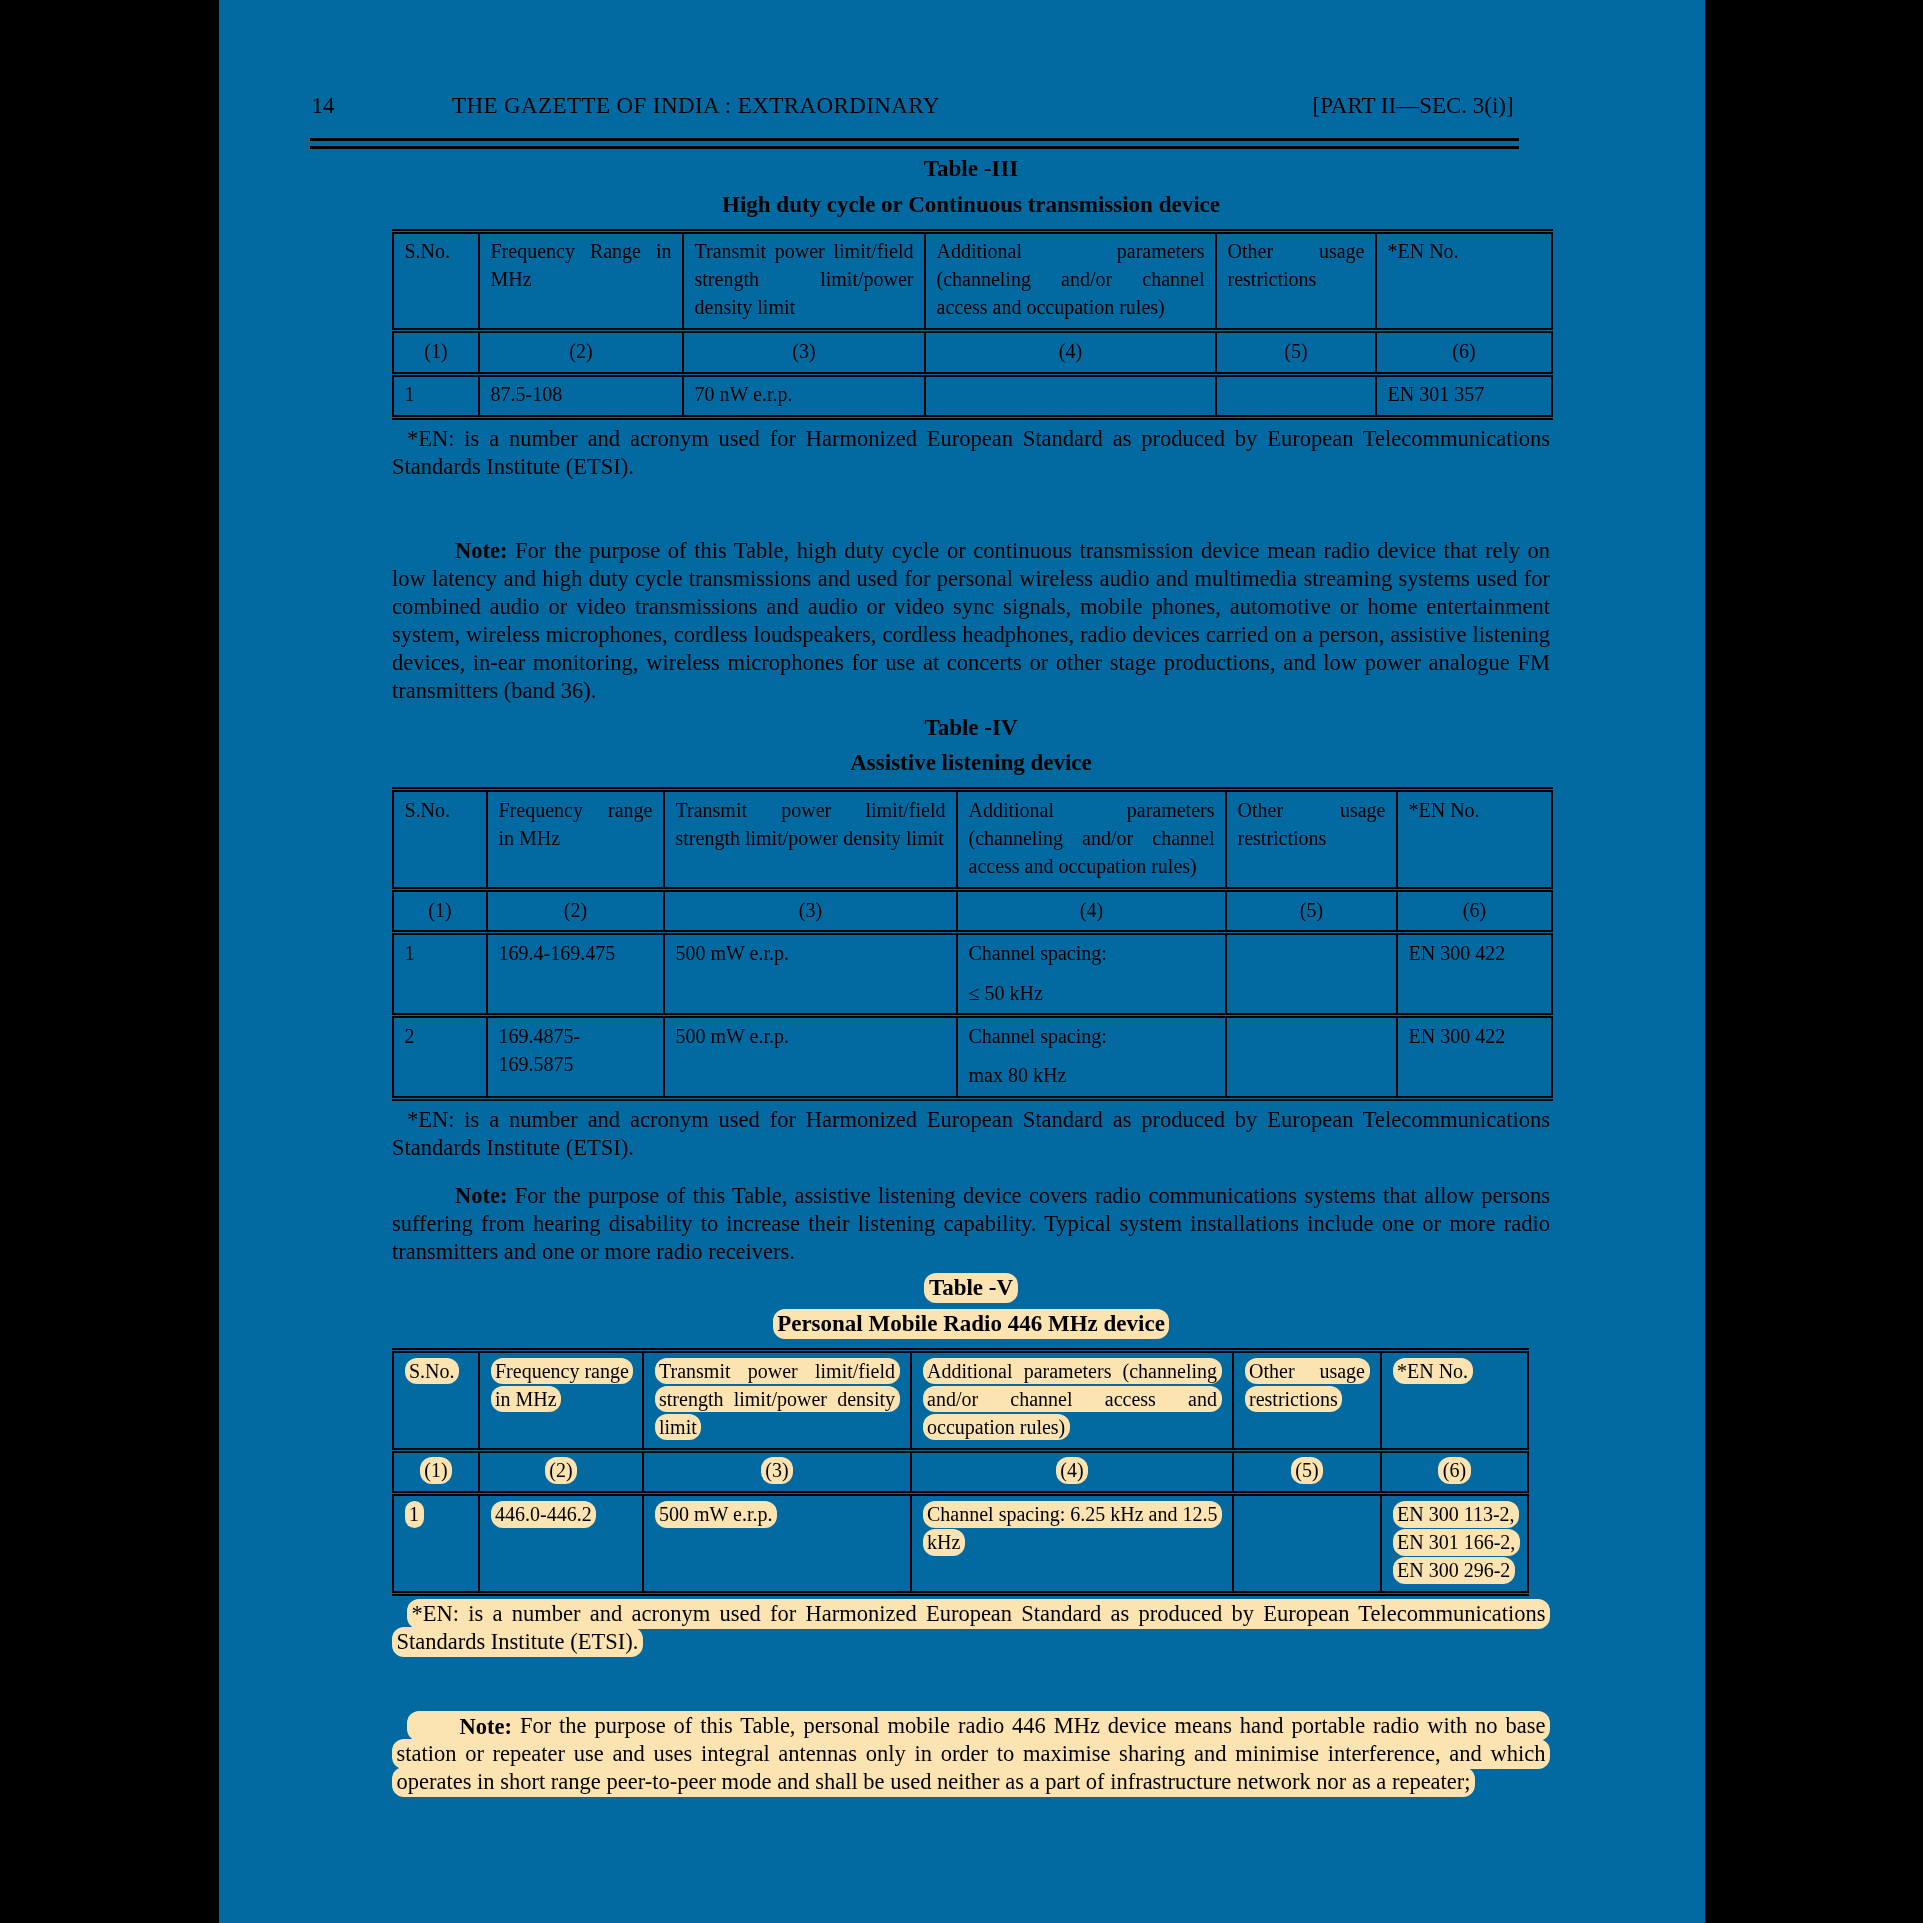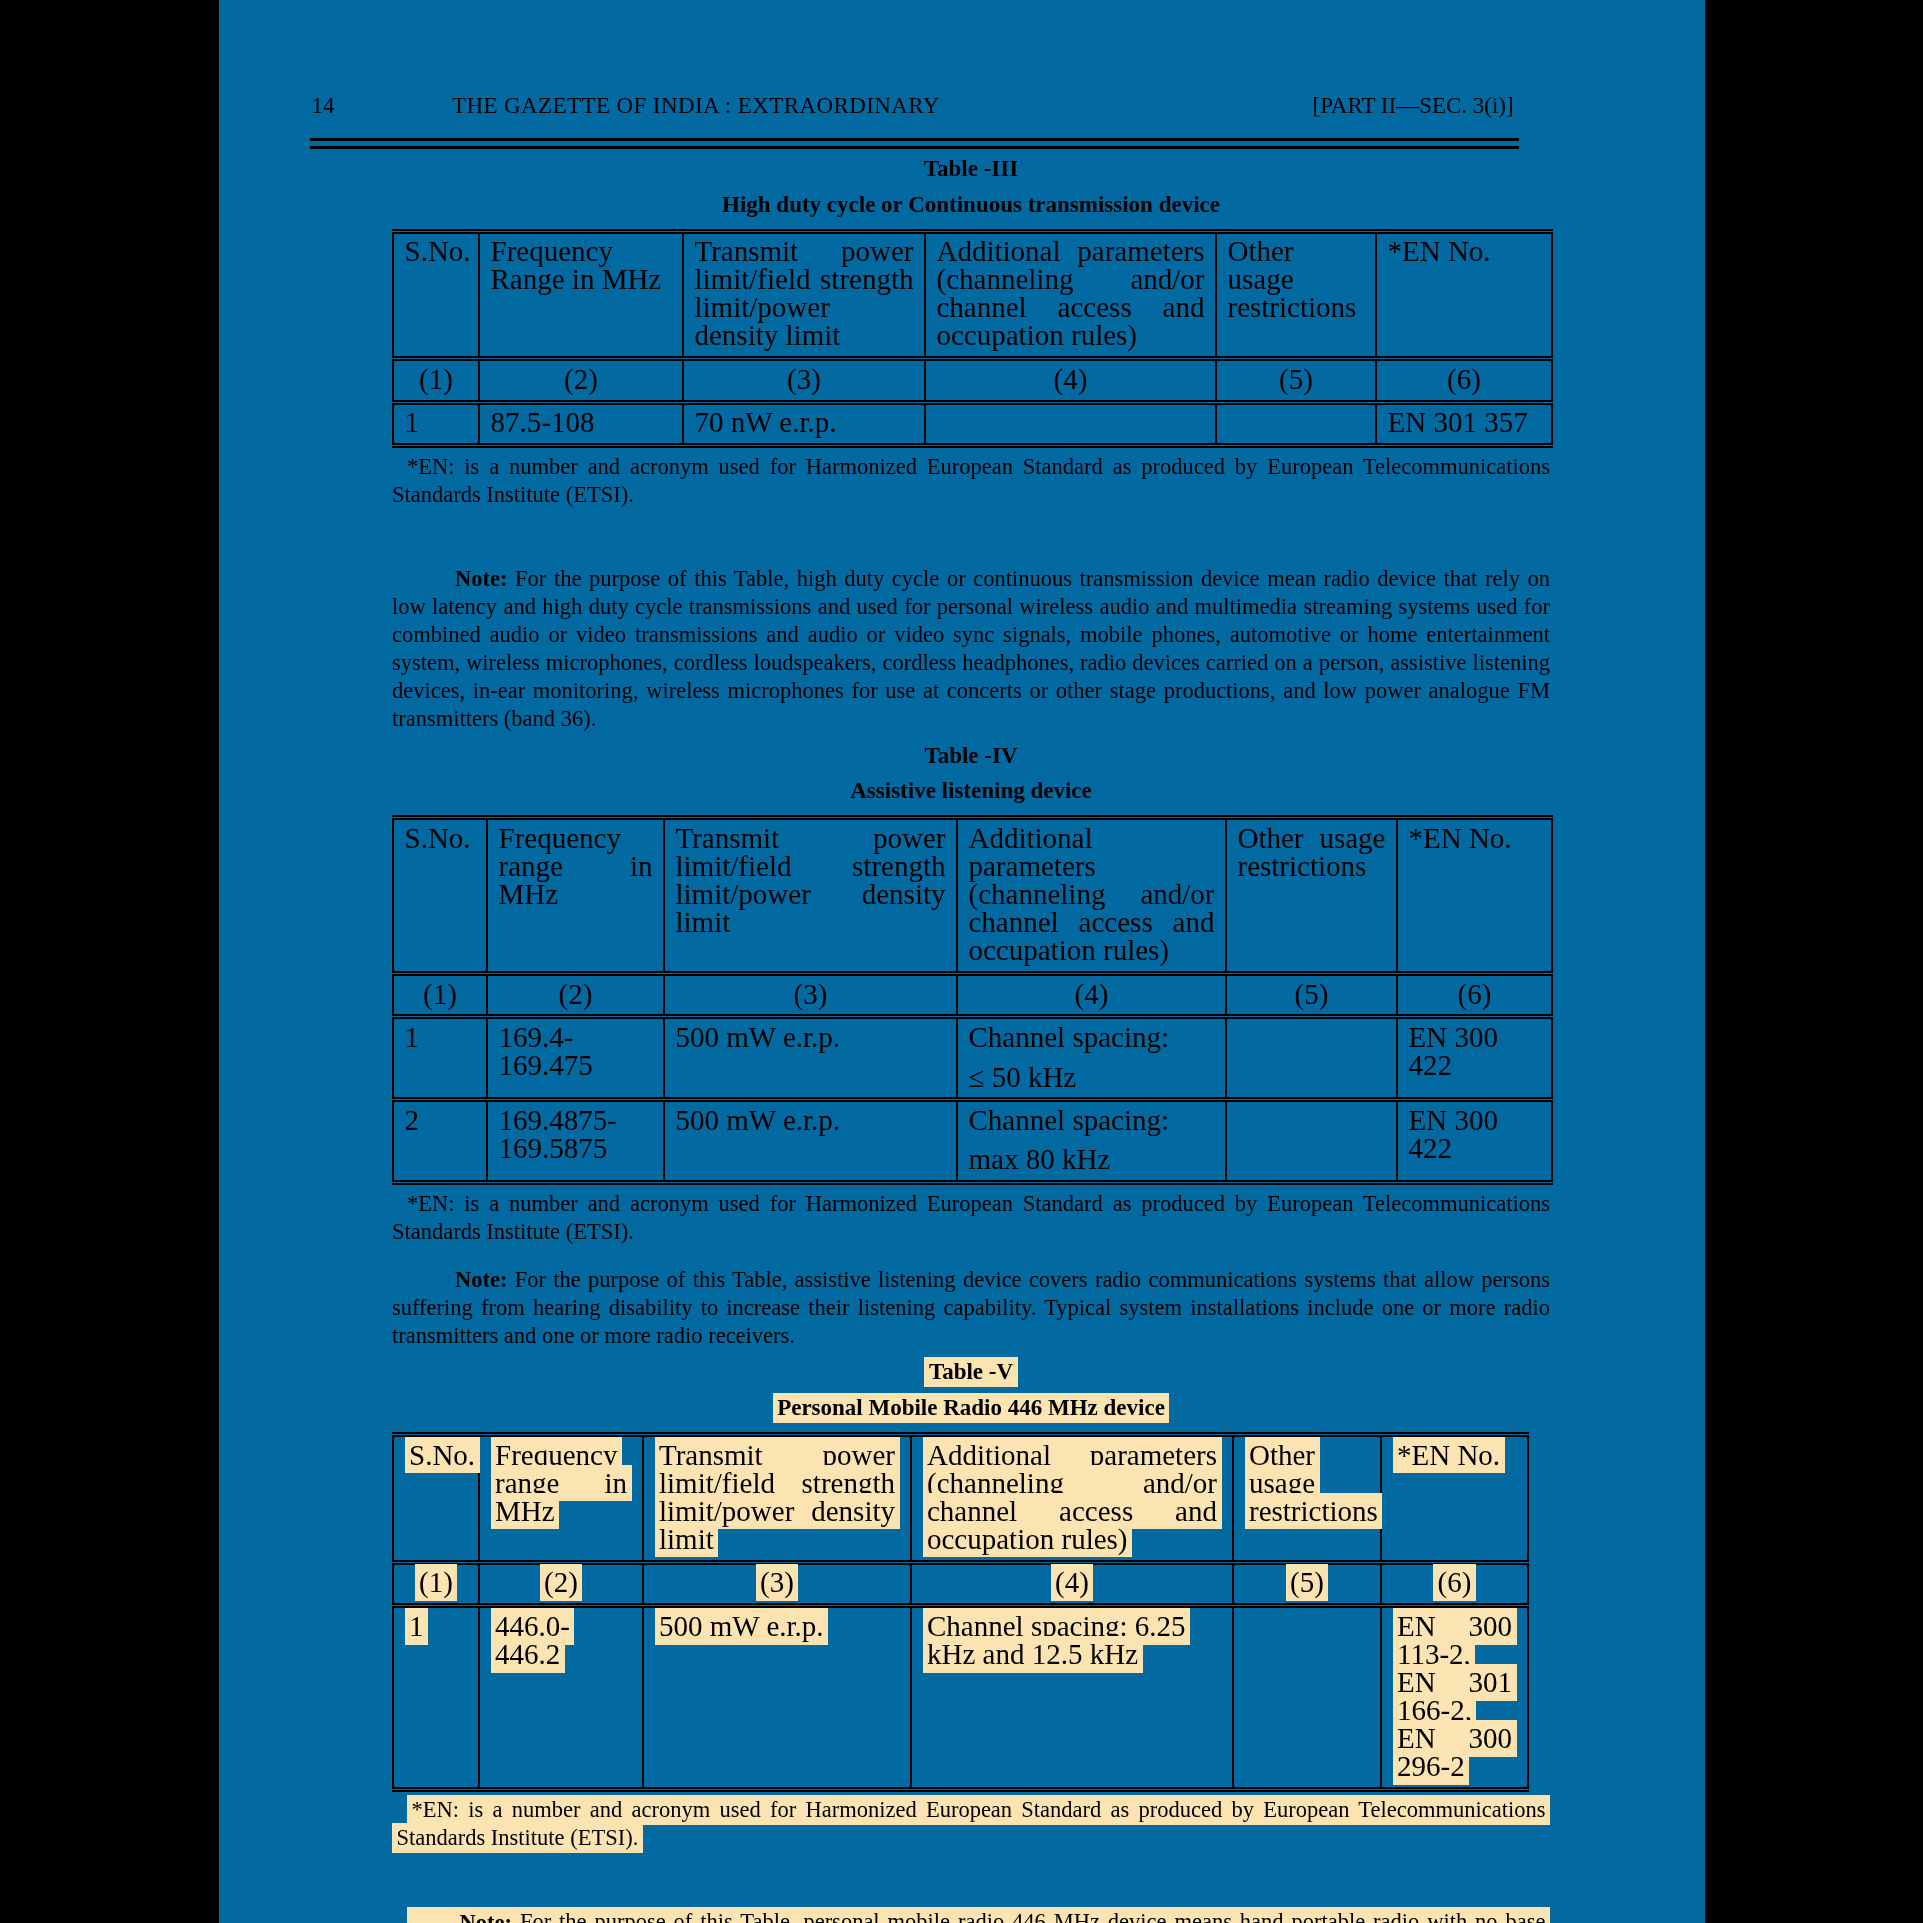--- a/index.html
+++ b/index.html
@@ -15,34 +15,34 @@
                border-top:3px solid #000;border-bottom:3px solid #000;}
   
   .sheet{position:absolute;left:173px;top:150px;width:1158px;}
   .tbl-title{text-align:center;font-weight:bold;font-size:23px;line-height:32px;margin:3px 0 0;}
   .tbl-sub{text-align:center;font-weight:bold;font-size:23px;line-height:30px;margin:4.5px 0 9px;}
   table{border-collapse:collapse;table-layout:fixed;}
   .t3,.t4{width:1158px;}
   .t5{width:1135px;}
   td{border-left:2.3px solid #000;border-right:2.3px solid #000;
      border-top:5.3px double #000;border-bottom:5.3px double #000;
-     padding:3.8px 10.5px 6.8px;vertical-align:top;font-size:29px;line-height:28px;}
+     padding:3.8px 10.5px 6.8px;vertical-align:top;font-size:20px;line-height:28px;}
   tr.hdr td{text-align:justify;}
   tr.numrow td{text-align:center;}
   .gap{margin-top:11.3px;}
   .just{text-align:justify;margin-top:24px;}
   .footnote{text-align:justify;text-indent:15px;font-size:22.5px;line-height:28px;margin:4.5px 0 0;}
   .note{text-align:justify;text-indent:15px;font-size:22.5px;line-height:28px;margin:0;}
   .mt-note{margin-top:56px;}
   .mt-note-sm{margin-top:20px;}
   .mt-title{margin-top:7px;}
   b{font-weight:bold;margin-left:48px;}
   
   .hl{background:var(--hl,#fbe4b2);padding:2.3px 4.5px;
-      box-decoration-break:clone;-webkit-box-decoration-break:clone;}
+      box-decoration-break:clone;border-radius:12px;-webkit-box-decoration-break:clone;}
 </style>
 </head>
 <body>
 
 <div class="page">
 
   <div class="doc-header">
     <span class="page-num">14</span>
     <span class="gz-title">THE GAZETTE OF INDIA : EXTRAORDINARY</span>
     <span class="section-ref">[PART II—SEC. 3(i)]</span>

